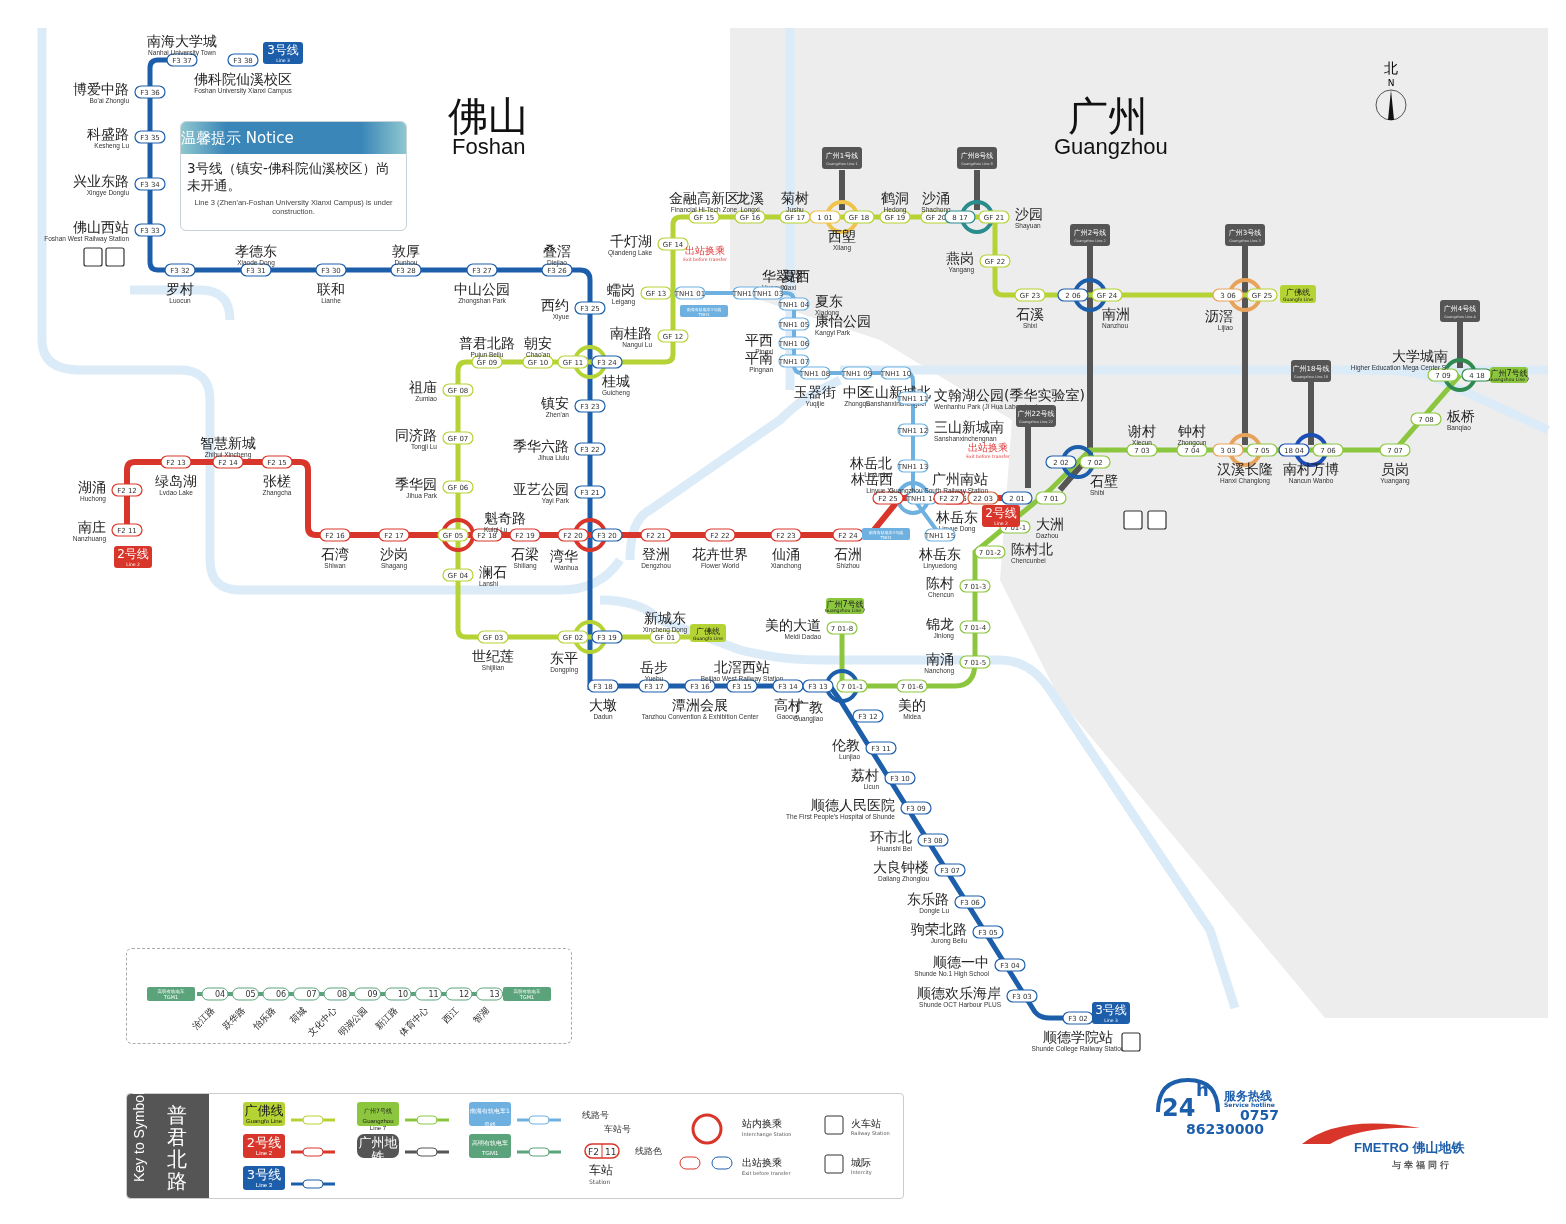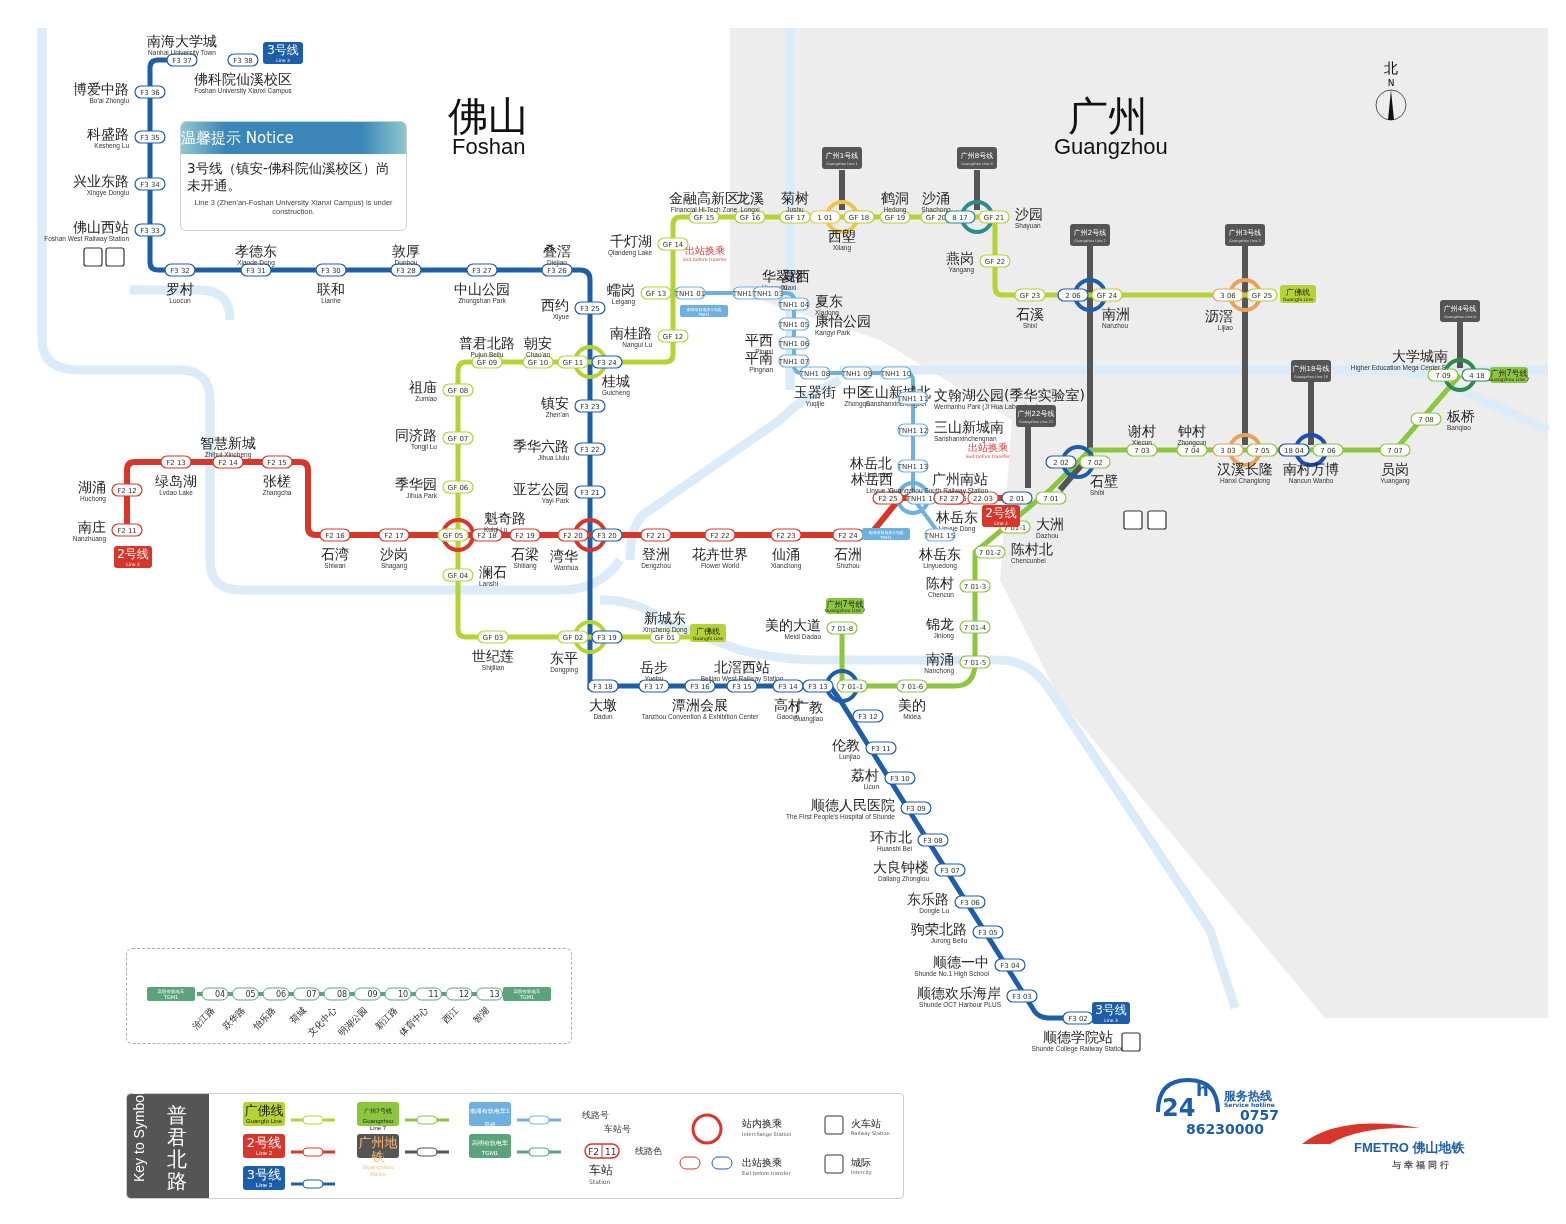--- a/index.html
+++ b/index.html
@@ -928,21 +928,21 @@
           <rect x="12" y="1" width="20" height="8" rx="4" fill="#fff" stroke="#1d5eab"></rect>
         </svg></div>
       <div class="lg-badge" style="left: 230px; top: 8px; width: 42px; height: 24px; background: rgb(140, 198, 63); color: rgb(26, 26, 26);">
         <span class="c" style="font-size: 6px;">广州7号线</span>
         <span class="e">Guangzhou Line 7</span>
       </div>
       <div class="lg-sym" style="left: 278px; top: 16px;"><svg width="44" height="10">
           <line x1="0" y1="5" x2="44" y2="5" stroke="#8cc63f" stroke-width="3"></line>
           <rect x="12" y="1" width="20" height="8" rx="4" fill="#fff" stroke="#8cc63f"></rect>
         </svg></div>
-      <div class="lg-badge" style="left: 230px; top: 40px; width: 42px; height: 24px; background: rgb(85, 85, 85); color: #fdba74;">
+      <div class="lg-badge" style="left: 230px; top: 40px; width: 42px; height: 24px; background: rgb(85, 85, 85); color: #ffffff; border-radius: 7px;">
         <span class="c">广州地铁</span>
         <span class="e">Guangzhou Metro</span>
       </div>
       <div class="lg-sym" style="left: 278px; top: 48px;"><svg width="44" height="10">
           <line x1="0" y1="5" x2="44" y2="5" stroke="#555555" stroke-width="3"></line>
           <rect x="12" y="1" width="20" height="8" rx="4" fill="#fff" stroke="#555555"></rect>
         </svg></div>
       <div class="lg-badge" style="left: 342px; top: 8px; width: 42px; height: 24px; background: rgb(110, 177, 225); color: rgb(255, 255, 255);">
         <span class="c" style="font-size: 6px;">南海有轨电车1号线</span>
         <span class="e">TNH1</span>

